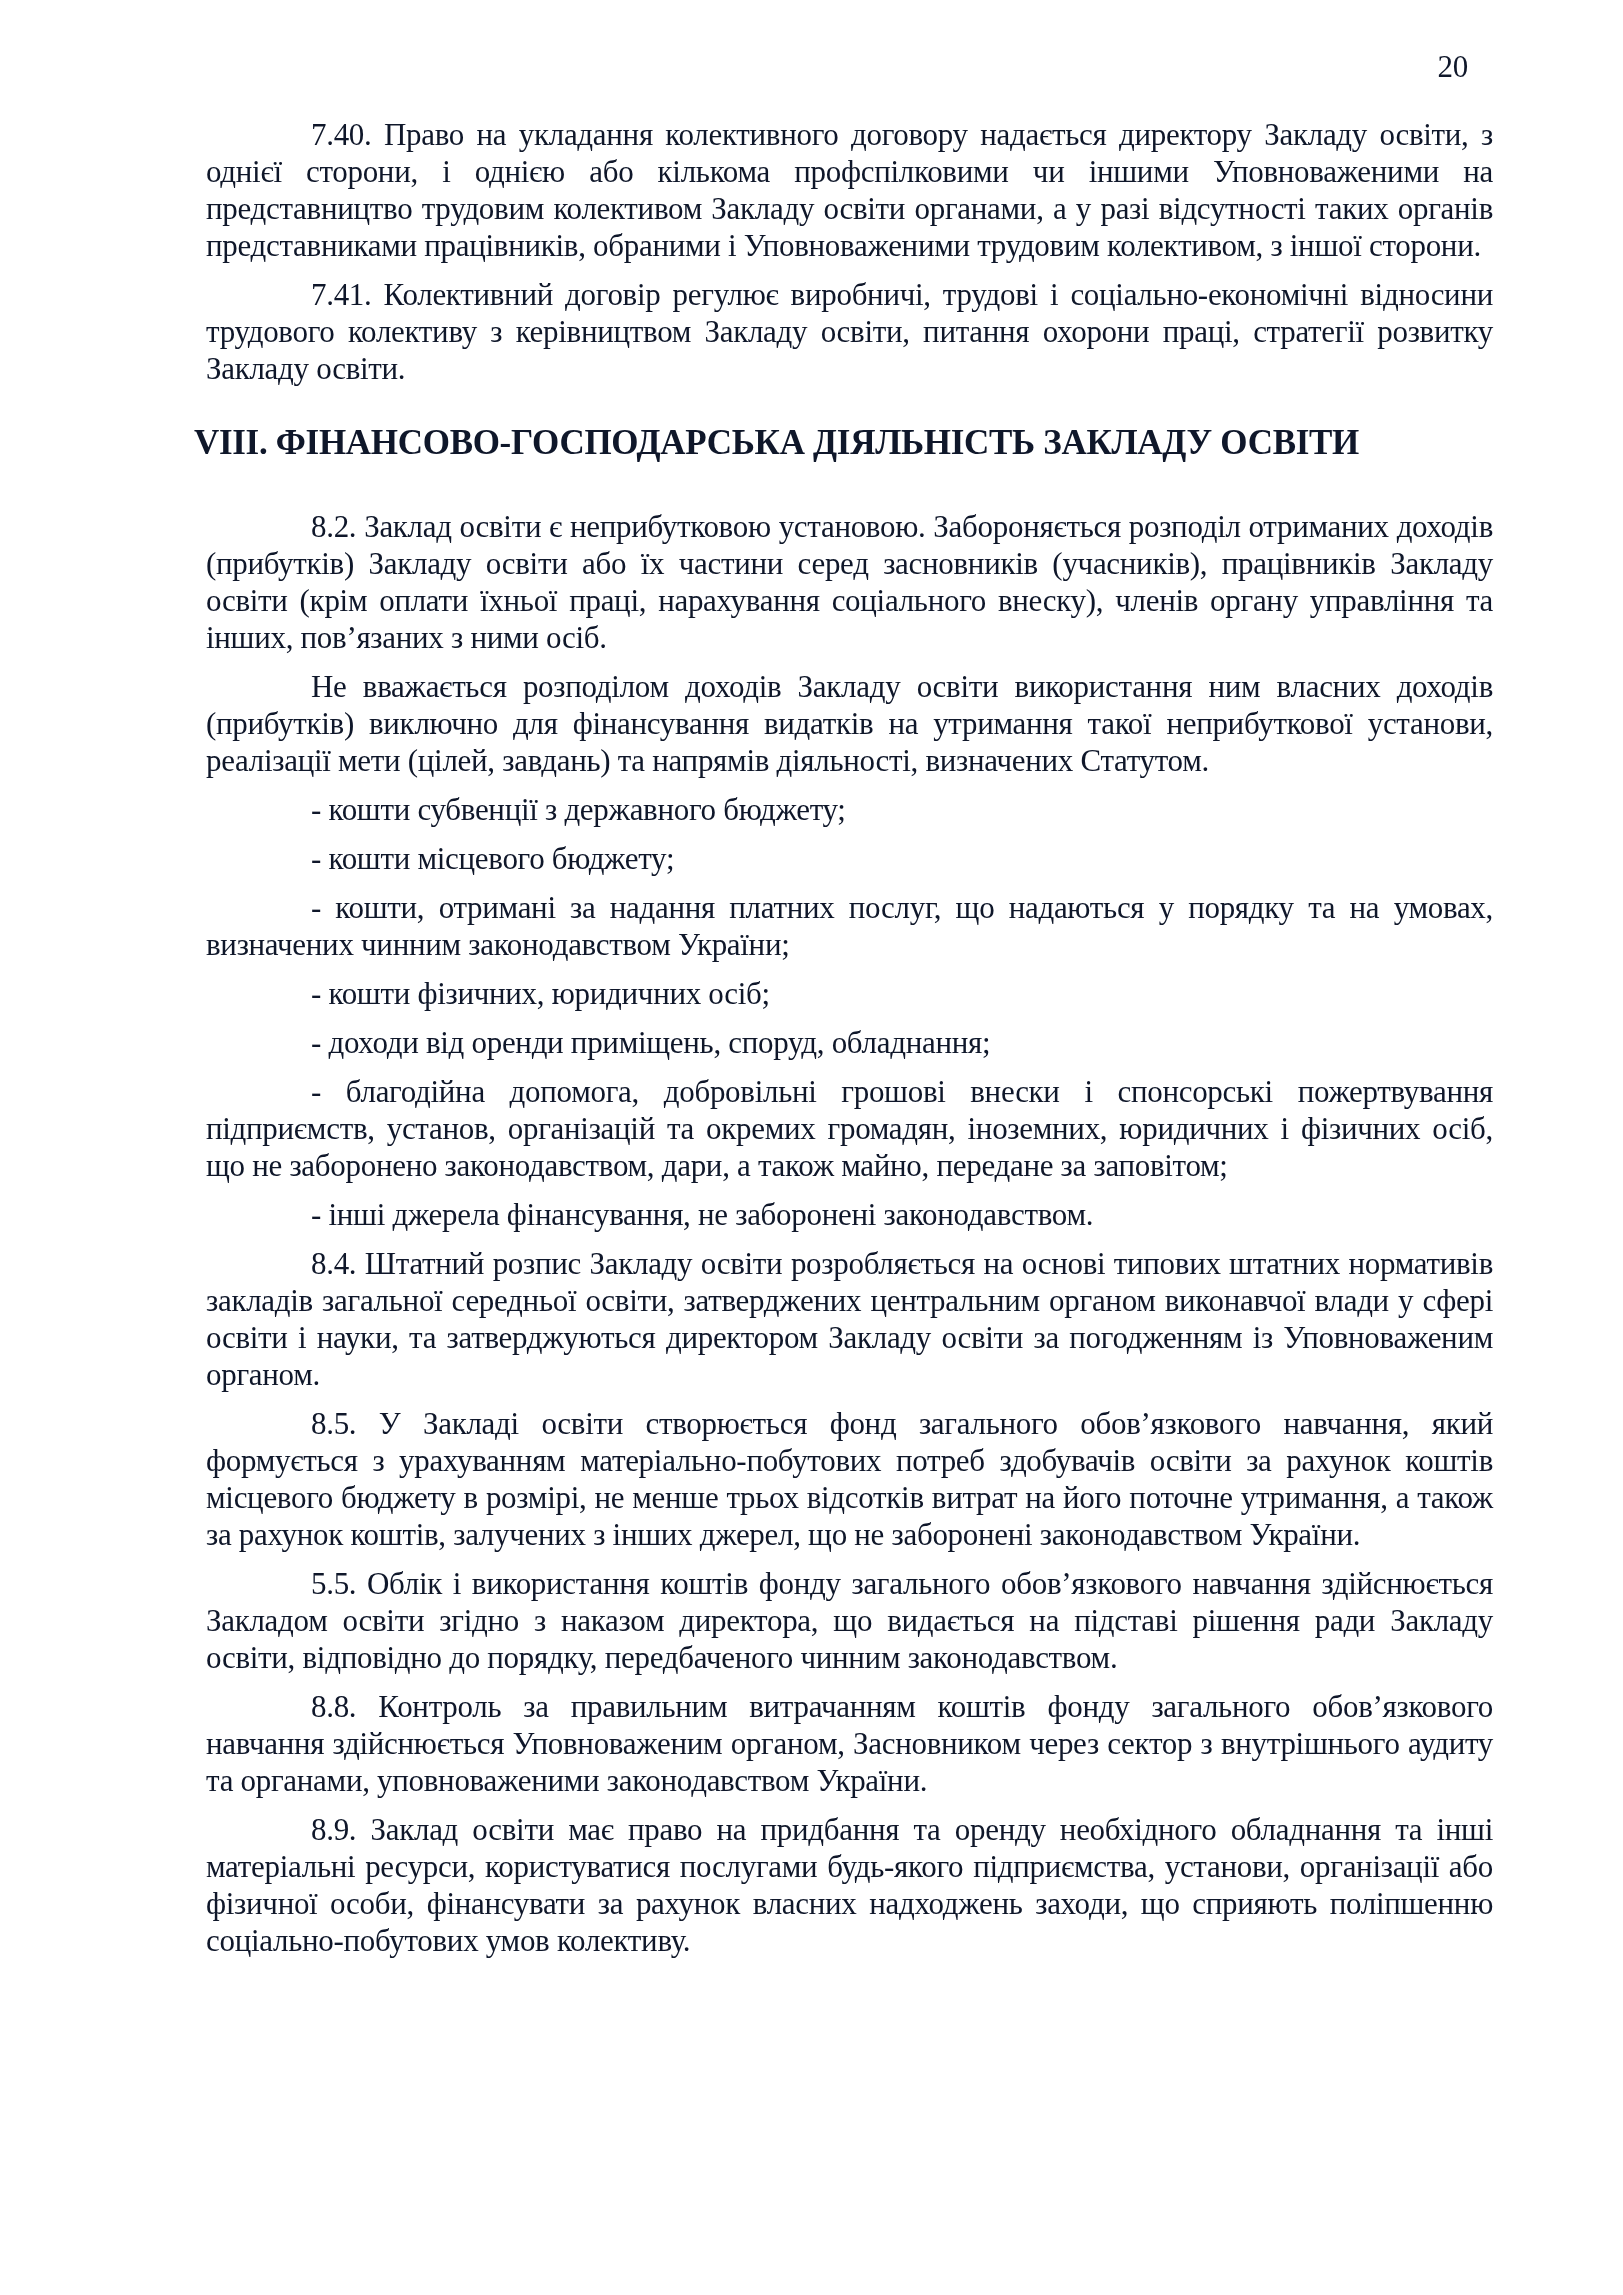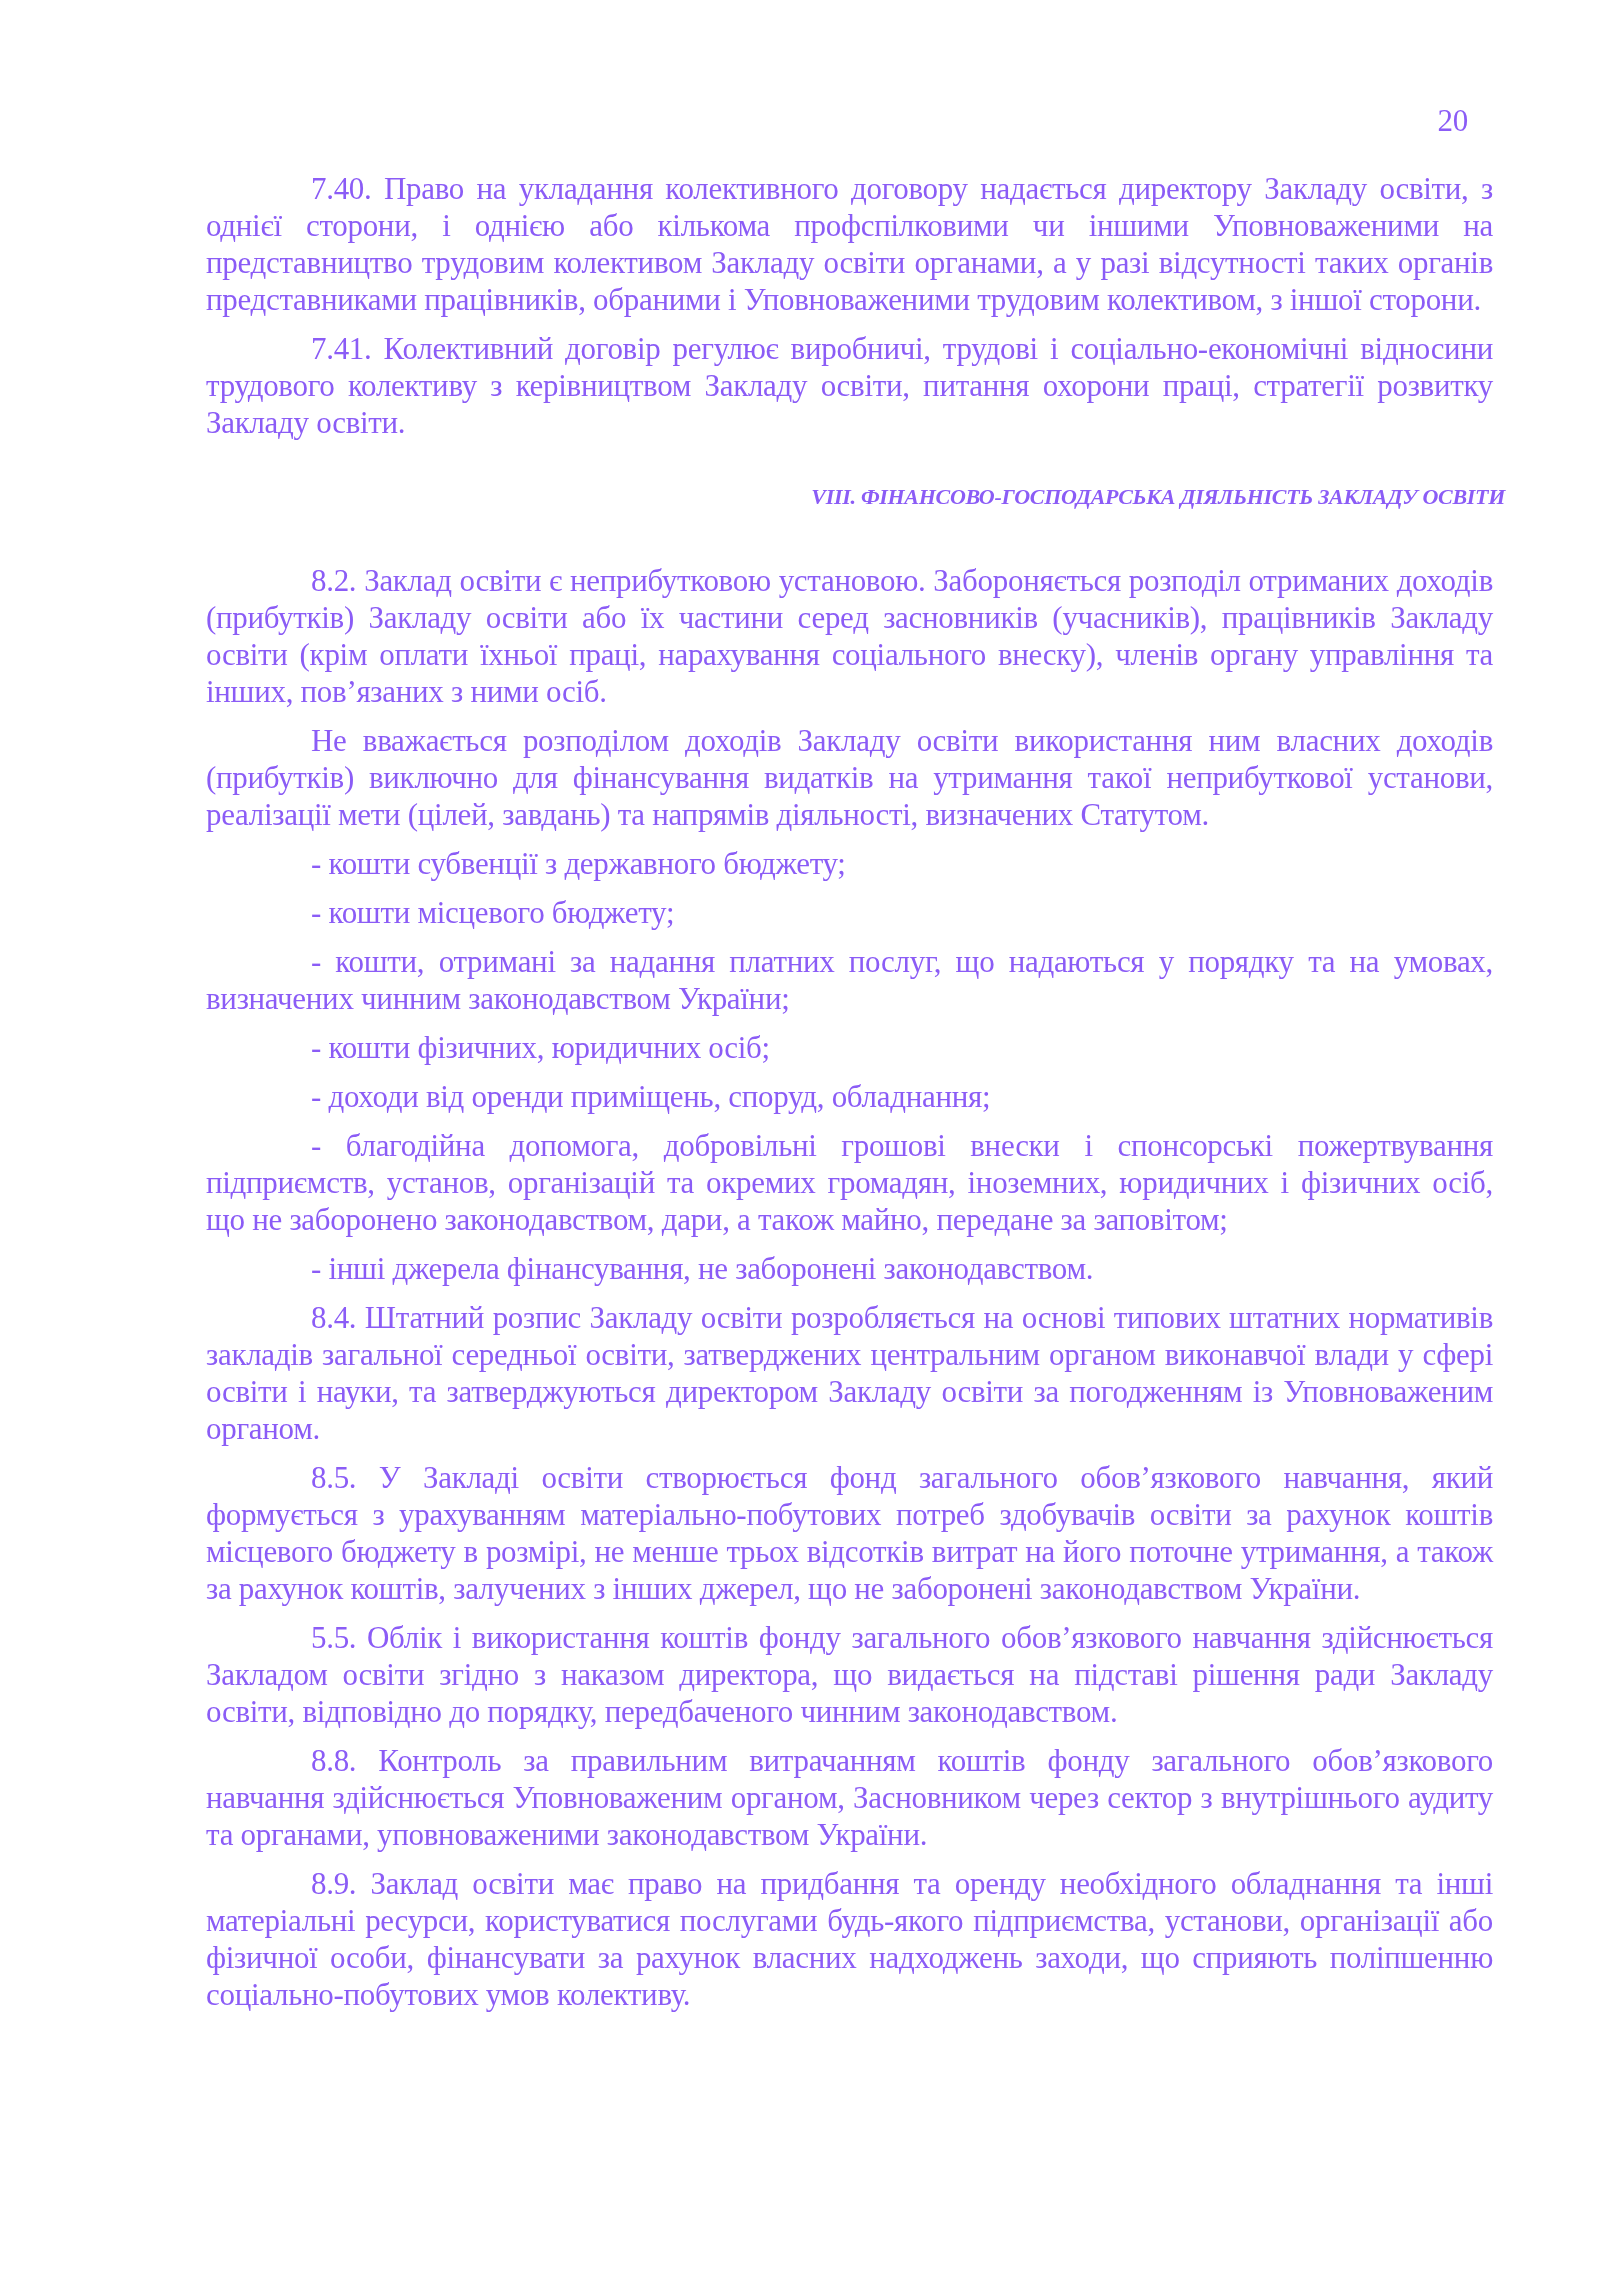--- a/index.html
+++ b/index.html
@@ -6,47 +6,46 @@
   html, body {
     margin: 0;
     padding: 0;
     background: #ffffff;
   }
   .page {
     position: relative;
     width: 1623px;
     height: 2295px;
     background: #ffffff;
-    color: #8b5cf6;
+    color: #0f172a;
     box-sizing: border-box;
-    padding: 102px 118px 39px 194px;
+    padding: 48px 118px 39px 194px;
     font-family: "Liberation Serif", "DejaVu Serif", serif;
     font-size: 31px;
     line-height: 37px;
     letter-spacing: -0.3px;
     overflow: hidden;
   }
   .page-number-row {
     text-align: right;
     padding-right: 37px;
     margin: 0 0 31px 0;
   }
   .para {
     margin: 12px;
     text-align: justify;
     text-indent: 105px;
   }
   .section-heading {
     margin: 37px 0 47px 0;
-    font-size: 22px;
+    font-size: 35px;
     line-height: 37px;
     font-weight: bold;
-    text-align: right;
+    text-align: left;
     text-indent: 0;
-    font-style: italic;
   }
 </style>
 </head>
 <body>
 
 <div class="page">
 
   <div class="page-number-row">
     <span>20</span>
   </div>

